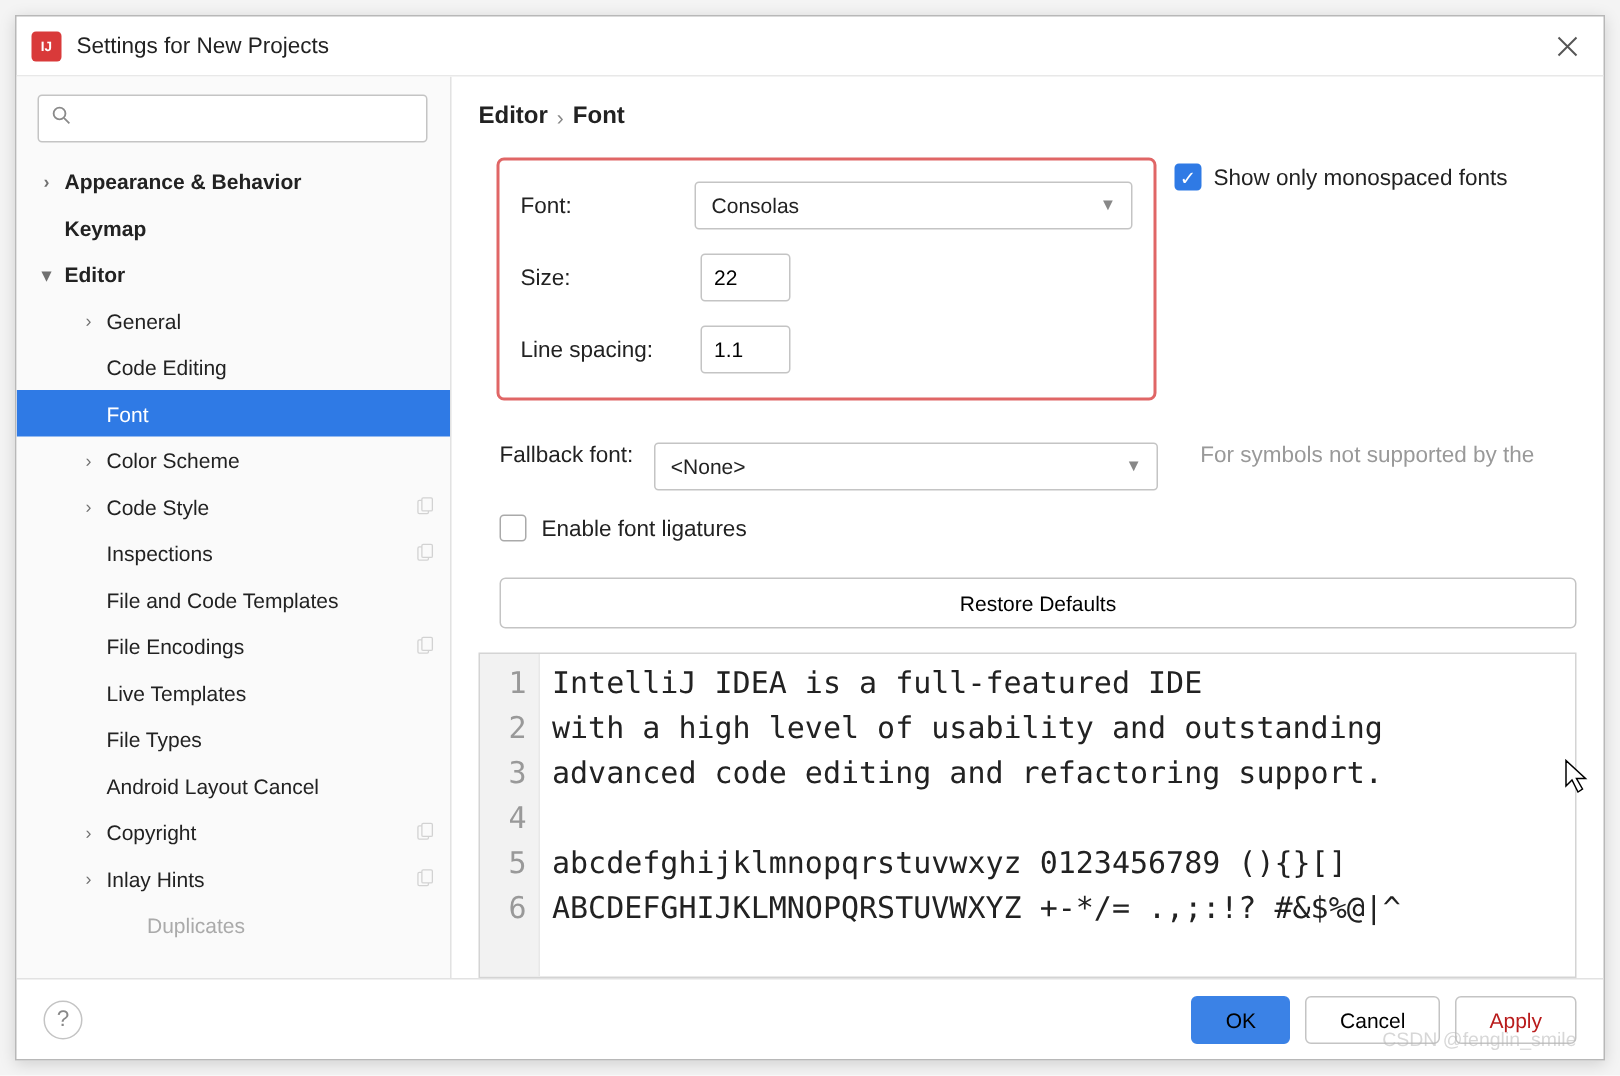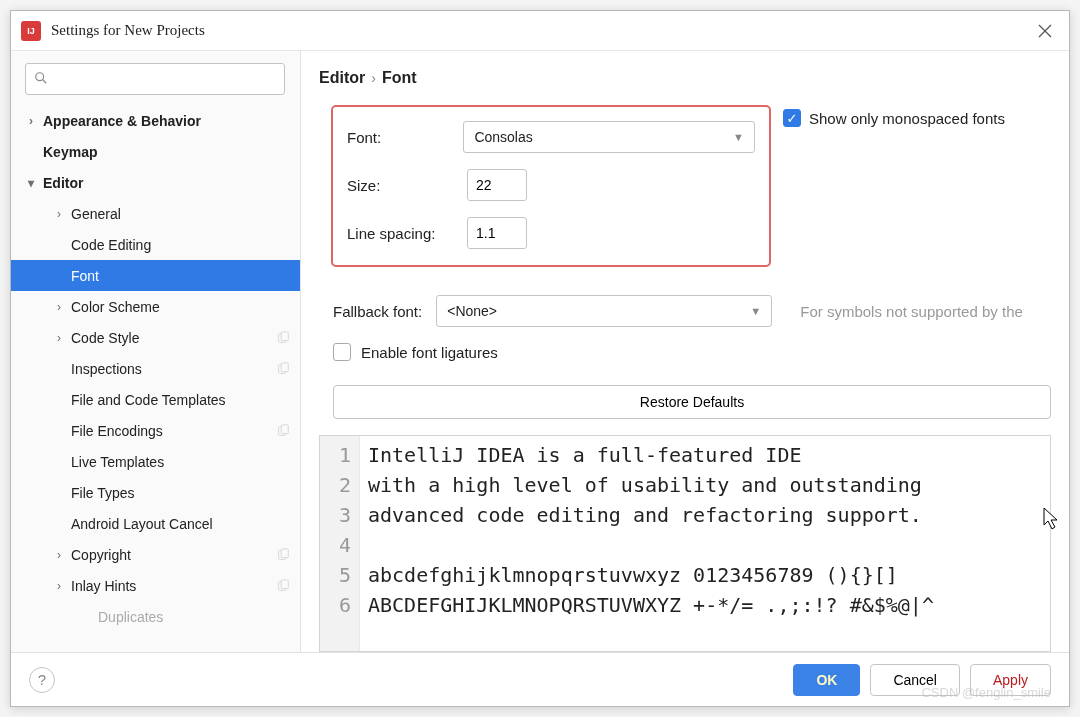--- a/index.html
+++ b/index.html
@@ -40,21 +40,21 @@
       font-weight: bold;
       color: #fff;
       margin-right: 10px;
       position: relative;
     }
     .app-icon::before {
       content: "IJ";
       font-size: 9px;
       color: #fff;
     }
-    .titlebar-title { font-size: 15px; color: #222; font-family: Liberation Serif, serif; }
+    .titlebar-title { font-size: 15px; color: #222; }
     .close-btn {
       margin-left: auto;
       width: 28px; height: 28px;
       display: flex;
       align-items: center;
       justify-content: center;
       font-size: 18px;
       color: #555;
       cursor: pointer;
     }
@@ -200,21 +200,21 @@
       background: #fff;
     }
     .checkbox.checked {
       background: #2f7ae5;
       border-color: #2f7ae5;
       color: #fff;
       font-size: 13px;
     }
     .fallback-row {
       display: flex;
-      align-items: center;
+      align-items: flex-start;
       padding: 24px 18px 10px 32px;
       gap: 14px;
       position: relative;
     }
     .fallback-row .form-label { width: auto; }
     .fallback-select { width: 336px; }
     .fallback-hint {
       color: #999;
       font-size: 15px;
       margin-left: 14px;
@@ -288,22 +288,22 @@
       border-radius: 4px;
       font-size: 14px;
       margin-left: 10px;
       border: 1px solid #c4c4c4;
       background: #fff;
       cursor: pointer;
     }
     .btn.primary {
       background: #3b82e6;
       border-color: #3b82e6;
-      color: #fef9c3;
-      font-weight: bold;
+      color: #000000;
+      font-weight: normal;
     }
     .btn.disabled { color: #b91c1c; }
     .cursor-overlay {
       position: absolute;
       right: 8px;
       bottom: 170px;
       font-size: 20px;
       color: #000;
       pointer-events: none;
     }

